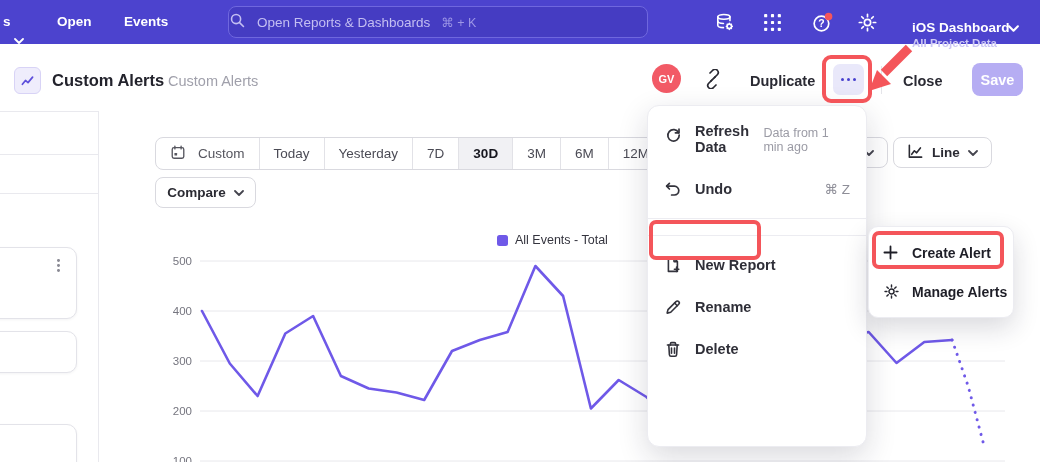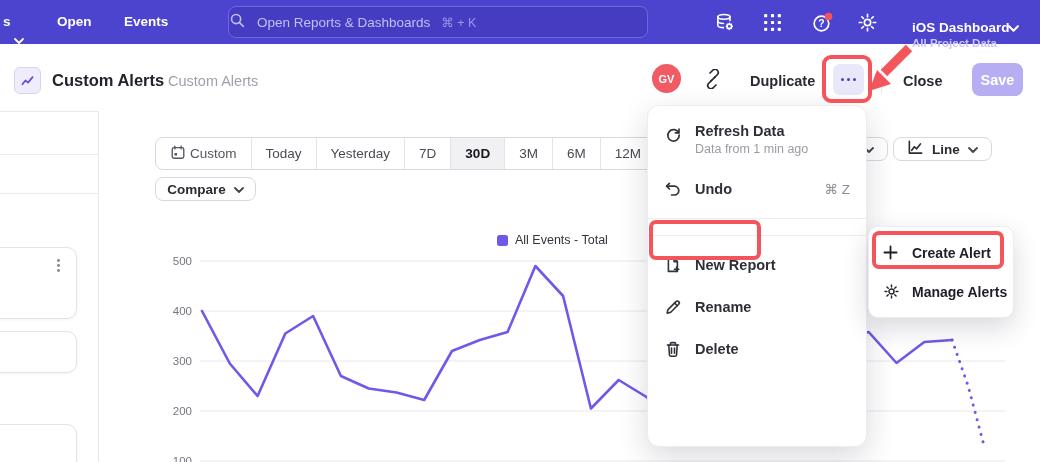--- a/index.html
+++ b/index.html
@@ -52,25 +52,25 @@
   .sb-line { position:absolute; height:1px; background:#E9E9EE; z-index:2; }
   #sb-vline { position:absolute; left:98px; top:111px; width:1px; height:351px; background:#E9E9EE; z-index:2; }
   .sb-card { position:absolute; left:-30px; width:107px; background:#fff; border:1px solid #E3E3E9;
     border-radius:10px; box-shadow:0 1px 3px rgba(20,20,40,.05); z-index:3; }
   #kebab { position:absolute; left:86px; top:11px; display:flex; flex-direction:column; gap:2.2px; cursor:pointer; }
   #kebab i { width:2.8px; height:2.8px; border-radius:50%; background:#8A8A94; }
 
   
   #seg { position:absolute; left:155px; top:137px; height:33px; display:flex; align-items:stretch;
     background:#fff; border:1px solid #D9D9DF; border-radius:8px; overflow:hidden; z-index:4; }
-  .seg-it { display:flex; align-items:center; gap:4px; padding:0 14px; font-size:13.5px;
+  .seg-it { display:flex; align-items:center; gap:12px; padding:0 14px; font-size:13.5px;
     color:#4B4B55; border-left:1px solid #E2E2E7; cursor:pointer; white-space:nowrap;text-align:center; }
   .seg-it:first-child { border-left:none; color:#55555E; }
   .seg-it.sel { background:#F1F1F4; color:#17171F; font-weight:700; }
-  .btn { position:absolute; height:24px; background:#fff; border:1px solid #D9D9DF; border-radius:8px;
+  .btn { position:absolute; height:31px; background:#fff; border:1px solid #D9D9DF; border-radius:8px;
     display:flex; align-items:center; justify-content:center; gap:8px; font-size:13.5px; font-weight:600;
     color:#2B2B33; cursor:pointer; }
   #cmp-btn { left:155px; top:177px; width:101px; z-index:4; }
   #hidden-btn { left:800px; top:137px; width:88px; z-index:3; justify-content:flex-end; padding-right:13px; }
   #line-btn { left:893px; top:137px; width:99px; z-index:4; }
 
   
   #legend { position:absolute; left:497px; top:233px; display:flex; align-items:center; gap:7px; z-index:2; }
   #legend .sw { width:11px; height:11px; border-radius:2.5px; }
   #legend .lb { font-size:12.5px; font-weight:500; color:#34343E; }
@@ -297,21 +297,21 @@
     </svg>
 
   <div id="menu">
     <div class="mi" id="mi-refresh">
       <span class="ic">
         <svg width="18" height="18" viewBox="0 0 18 18" fill="none" stroke="currentColor" stroke-width="1.7" stroke-linecap="round" stroke-linejoin="round">
           <path d="M15 3.2v3.6h-3.6"></path>
             <path d="M14.6 6.8A5.7 5.7 0 1 0 15.2 9"></path>
         </svg>
       </span>
-      <span class="mi-text" style="display:flex;flex-direction:column;">
+      <span class="mi-text" style="display:flex;flex-direction:row;">
         <span class="mi-label">Refresh Data</span>
         <span class="mi-sub">Data from 1 min ago</span>
       </span>
     </div>
 
     <div class="mi">
       <span class="ic">
         <svg width="18" height="18" viewBox="0 0 18 18" fill="none" stroke="currentColor" stroke-width="1.7" stroke-linecap="round" stroke-linejoin="round">
           <path d="M5.4 3.4L2.6 6.2l2.8 2.8"></path>
             <path d="M2.8 6.2h7.6a4.4 4.4 0 0 1 0 8.8H7.6"></path>

